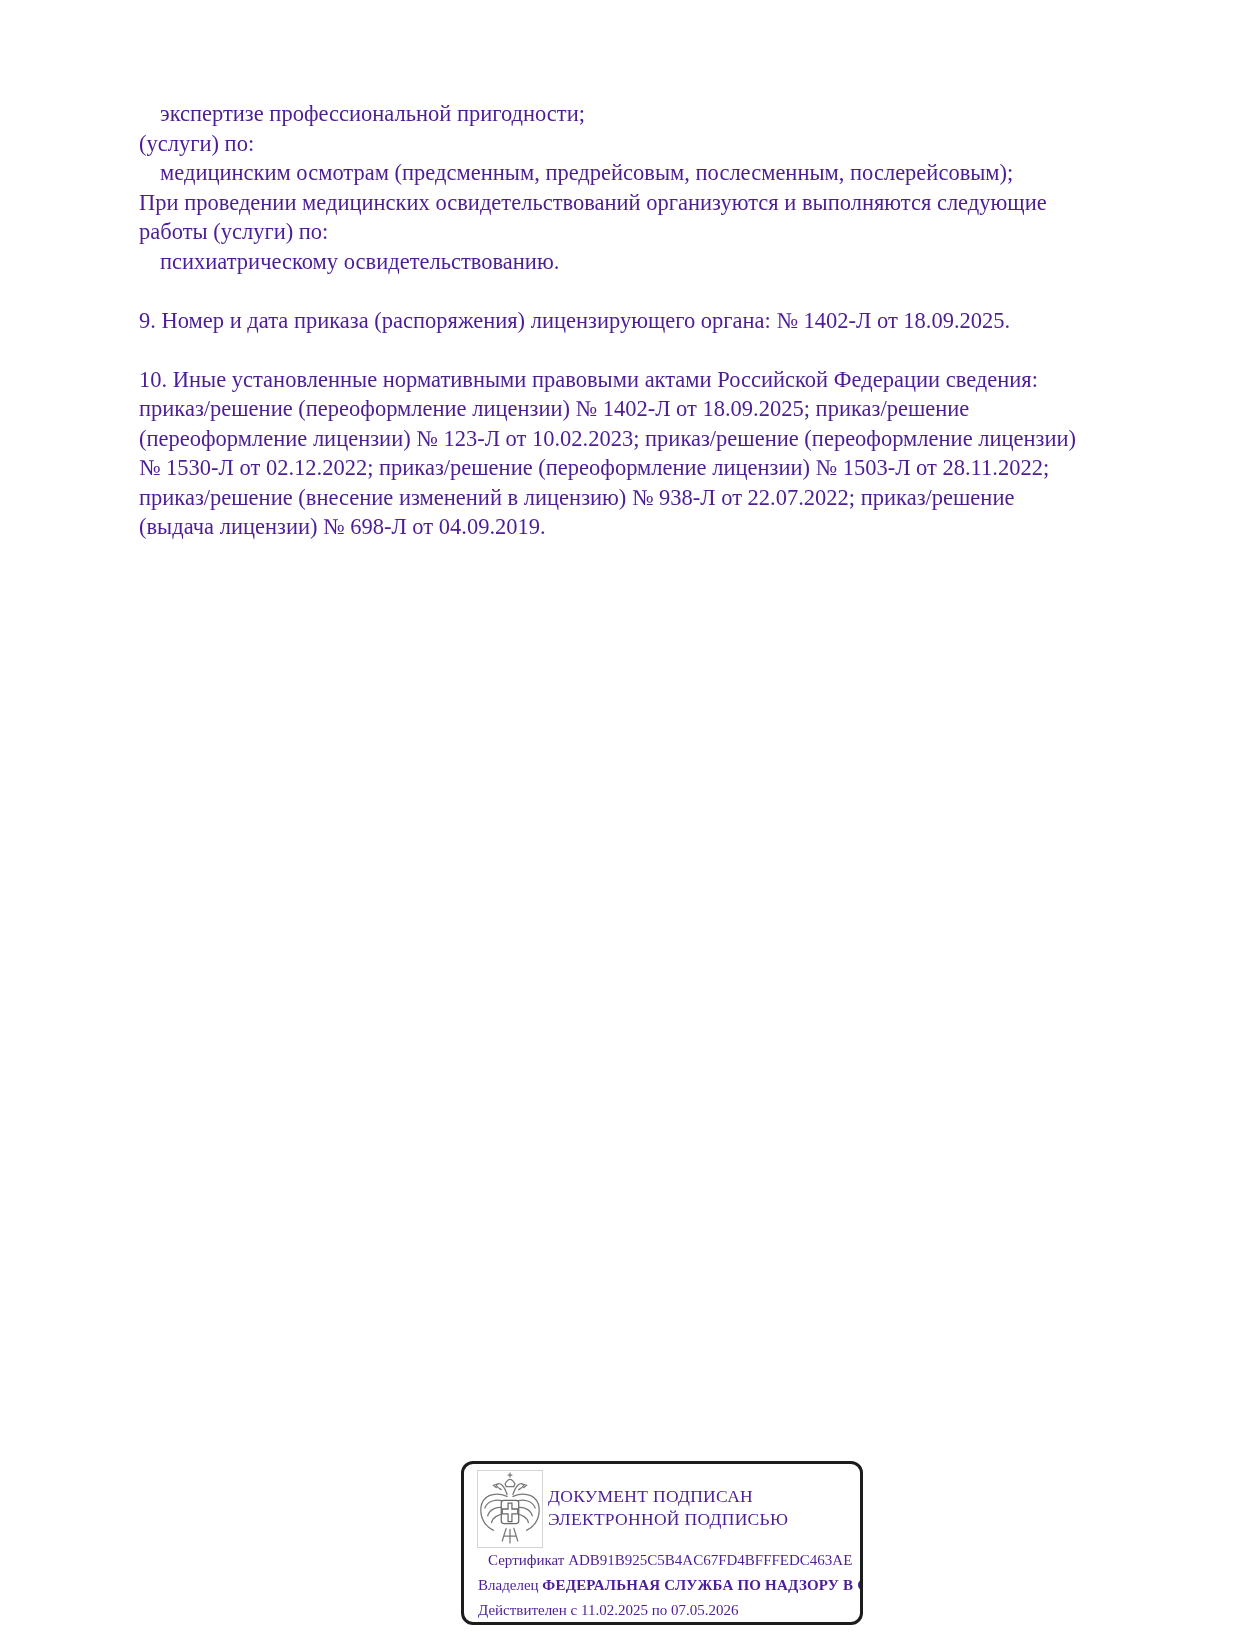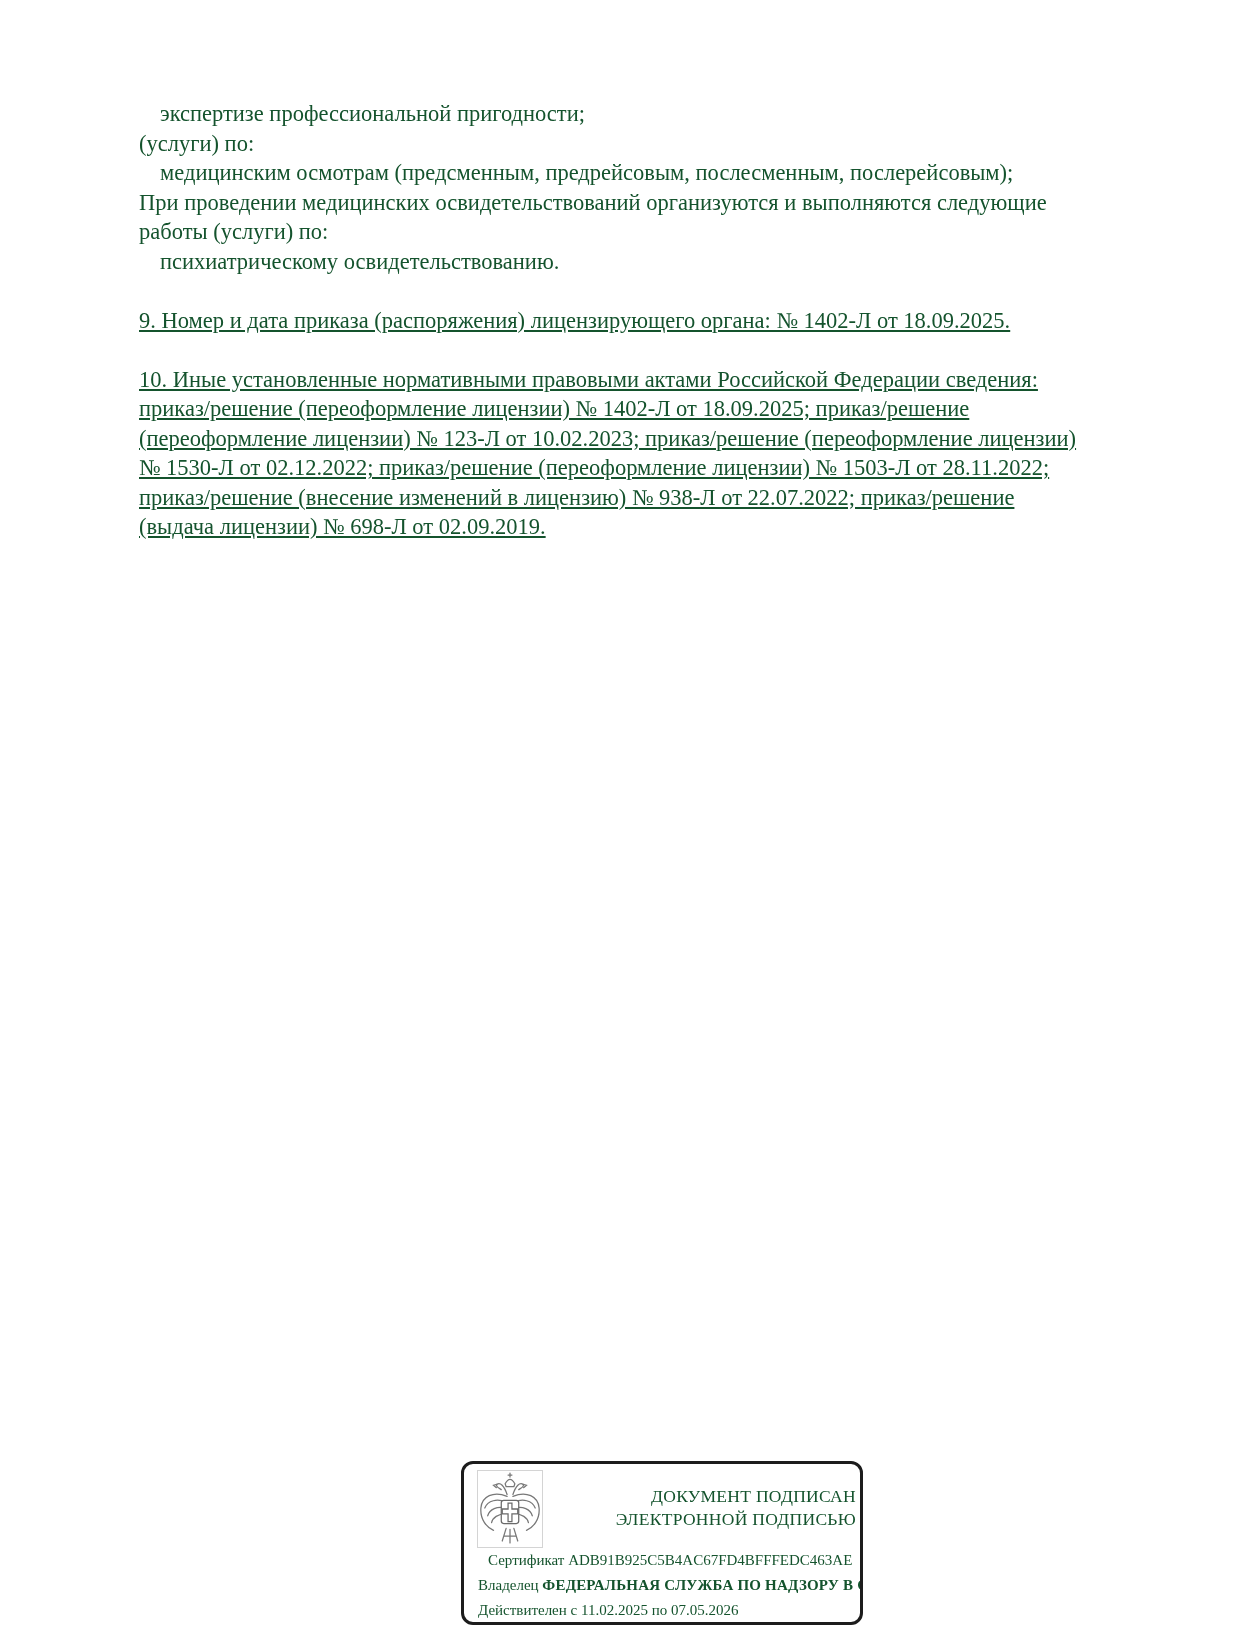--- a/index.html
+++ b/index.html
@@ -6,34 +6,34 @@
     margin: 0;
     padding: 0;
     background: #ffffff;
   }
   .page {
     position: relative;
     width: 1103px;
     height: 1650px;
     background: #ffffff;
     font-family: "Liberation Serif", "DejaVu Serif", serif;
-    color: #14532d;
+    color: #4c1d95;
     overflow: hidden;
   }
   
   .doc {
     position: absolute;
     left: 139px;
     top: 99px;
     width: 1000px;
     font-size: 22.5px;
     line-height: 29.5px;
     white-space: nowrap;
   }
-  .para + .para { margin-top: 29.5px; text-decoration: underline; }
+  .para + .para { margin-top: 29.5px; }
   .line { height: 29.5px; }
   .line.indent { padding-left: 21px; }
   
   .stamp {
     position: absolute;
     left: 461px;
     top: 1461px;
     width: 402px;
     height: 164px;
     border: 3px solid #1c1c1c;
@@ -49,21 +49,21 @@
     width: 66px;
     height: 78px;
     border: 1px solid #d4d4d4;
     box-sizing: border-box;
   }
   .stamp-title {
     position: absolute;
     left: 84px;
     right: 4px;
     top: 21px;
-    text-align: right;
+    text-align: left;
     font-size: 17.5px;
     line-height: 22.5px;
     letter-spacing: 0.3px;
   }
   .stamp-row {
     position: absolute;
     left: 14px;
     font-size: 15px;
     line-height: 20px;
     white-space: nowrap;
@@ -92,21 +92,21 @@
     <div class="para">
       <div class="line">9. Номер и дата приказа (распоряжения) лицензирующего органа: № 1402-Л от 18.09.2025.</div>
     </div>
 
     <div class="para">
       <div class="line">10. Иные установленные нормативными правовыми актами Российской Федерации сведения:</div>
       <div class="line">приказ/решение (переоформление лицензии) № 1402-Л от 18.09.2025; приказ/решение</div>
       <div class="line">(переоформление лицензии) № 123-Л от 10.02.2023; приказ/решение (переоформление лицензии)</div>
       <div class="line">№ 1530-Л от 02.12.2022; приказ/решение (переоформление лицензии) № 1503-Л от 28.11.2022;</div>
       <div class="line">приказ/решение (внесение изменений в лицензию) № 938-Л от 22.07.2022; приказ/решение</div>
-      <div class="line">(выдача лицензии) № 698-Л от 02.09.2019.</div>
+      <div class="line">(выдача лицензии) № 698-Л от 04.09.2019.</div>
     </div>
 
 
   </div>
 
   <div class="stamp">
 
     <div class="stamp-emblem">
       <svg viewBox="0 0 66 78" width="64" height="76" aria-hidden="true">
         <g fill="none" stroke="#787878" stroke-width="1.3" stroke-linecap="round">

